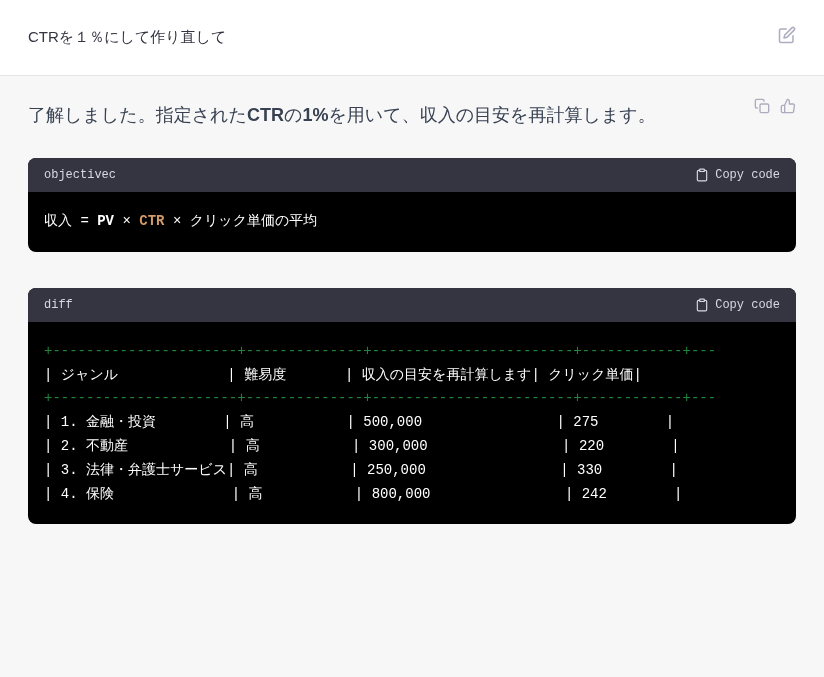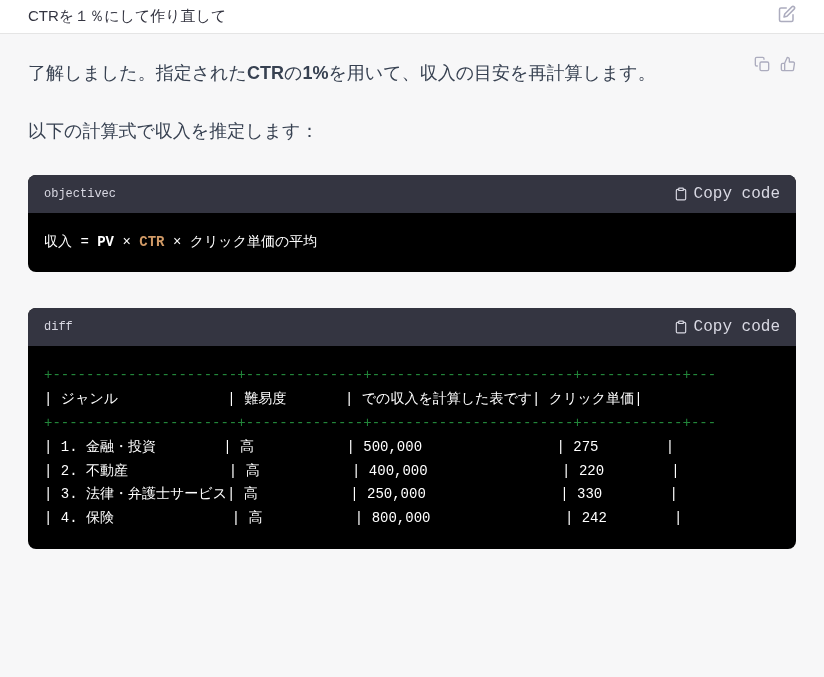--- a/index.html
+++ b/index.html
@@ -4,21 +4,21 @@
 <style>
   * { box-sizing: border-box; margin: 0; padding: 0; }
   body {
     background: #f7f7f8;
     font-family: -apple-system, BlinkMacSystemFont, "Segoe UI", "Hiragino Kaku Gothic ProN", "Hiragino Sans", Meiryo, sans-serif;
     color: #343541;
     width: 824px;
   }
   .user-section {
     background: #ffffff;
-    padding: 5px 28px;
+    padding: 26px 28px;
     border-bottom: 1px solid #e5e5e5;
     display: flex;
     align-items: flex-start;
     justify-content: space-between;
   }
   .user-text {
     font-size: 15px;
     color: #343541;
     line-height: 1.5;
   }
@@ -60,21 +60,21 @@
     color: #d9d9e3;
     padding: 10px 16px;
     font-size: 12px;
     display: flex;
     justify-content: space-between;
     align-items: center;
   }
   .copy-btn {
     display: flex; align-items: center; gap: 6px;
     cursor: pointer;
-    font-size: 16px;
+    font-size: 12px;
     color: #d9d9e3;
   }
   .copy-btn svg { width: 14px; height: 14px; }
   .code-body {
     padding: 18px 16px;
     color: #ffffff;
     font-size: 14px;
     line-height: 1.7;
     overflow-x: hidden;
     white-space: pre;
@@ -112,21 +112,20 @@
       <svg viewBox="0 0 24 24" fill="none" stroke="currentColor" stroke-width="2" stroke-linecap="round" stroke-linejoin="round">
         <path d="M14 9V5a3 3 0 0 0-3-3l-4 9v11h11.28a2 2 0 0 0 2-1.7l1.38-9a2 2 0 0 0-2-2.3zM7 22H4a2 2 0 0 1-2-2v-7a2 2 0 0 1 2-2h3"></path>
       </svg>
     </span>
   </div>
 
   <p class="para">
     <span>了解しました。指定された<span class="bold">CTR</span>の<span class="bold">1%</span>を用いて、収入の目安を再計算します。</span>
   </p>
 
-  <p class="para">以下の計算式で収入を推定します：</p>
 
   <div class="code-block">
     <div class="code-header">
       <span>objectivec</span>
       <span class="copy-btn">
         <svg viewBox="0 0 24 24" fill="none" stroke="currentColor" stroke-width="2" stroke-linecap="round" stroke-linejoin="round">
           <rect x="8" y="2" width="8" height="4" rx="1"></rect>
           <path d="M16 4h2a2 2 0 0 1 2 2v14a2 2 0 0 1-2 2H6a2 2 0 0 1-2-2V6a2 2 0 0 1 2-2h2"></path>
         </svg>
         <span>Copy code</span>
@@ -141,21 +140,21 @@
       <span>diff</span>
       <span class="copy-btn">
         <svg viewBox="0 0 24 24" fill="none" stroke="currentColor" stroke-width="2" stroke-linecap="round" stroke-linejoin="round">
           <rect x="8" y="2" width="8" height="4" rx="1"></rect>
           <path d="M16 4h2a2 2 0 0 1 2 2v14a2 2 0 0 1-2 2H6a2 2 0 0 1-2-2V6a2 2 0 0 1 2-2h2"></path>
         </svg>
         <span>Copy code</span>
       </span>
     </div>
     <div class="code-body" id="diff-body"><span class="diff-sep">+----------------------+--------------+------------------------+------------+---</span>
-<span class="diff-row">| ジャンル             | 難易度       | での収入を計算した表です| クリック単価|</span>
+<span class="diff-row">| ジャンル             | 難易度       | 収入の目安を再計算します| クリック単価|</span>
 <span class="diff-sep">+----------------------+--------------+------------------------+------------+---</span>
 <span class="diff-row">| 1. 金融・投資        | 高           | 500,000                | 275        |</span>
-<span class="diff-row">| 2. 不動産            | 高           | 400,000                | 220        |</span>
+<span class="diff-row">| 2. 不動産            | 高           | 300,000                | 220        |</span>
 <span class="diff-row">| 3. 法律・弁護士サービス| 高           | 250,000                | 330        |</span>
 <span class="diff-row">| 4. 保険              | 高           | 800,000                | 242        |</span></div>
   </div>
 
 </div>
 
 </body></html>

